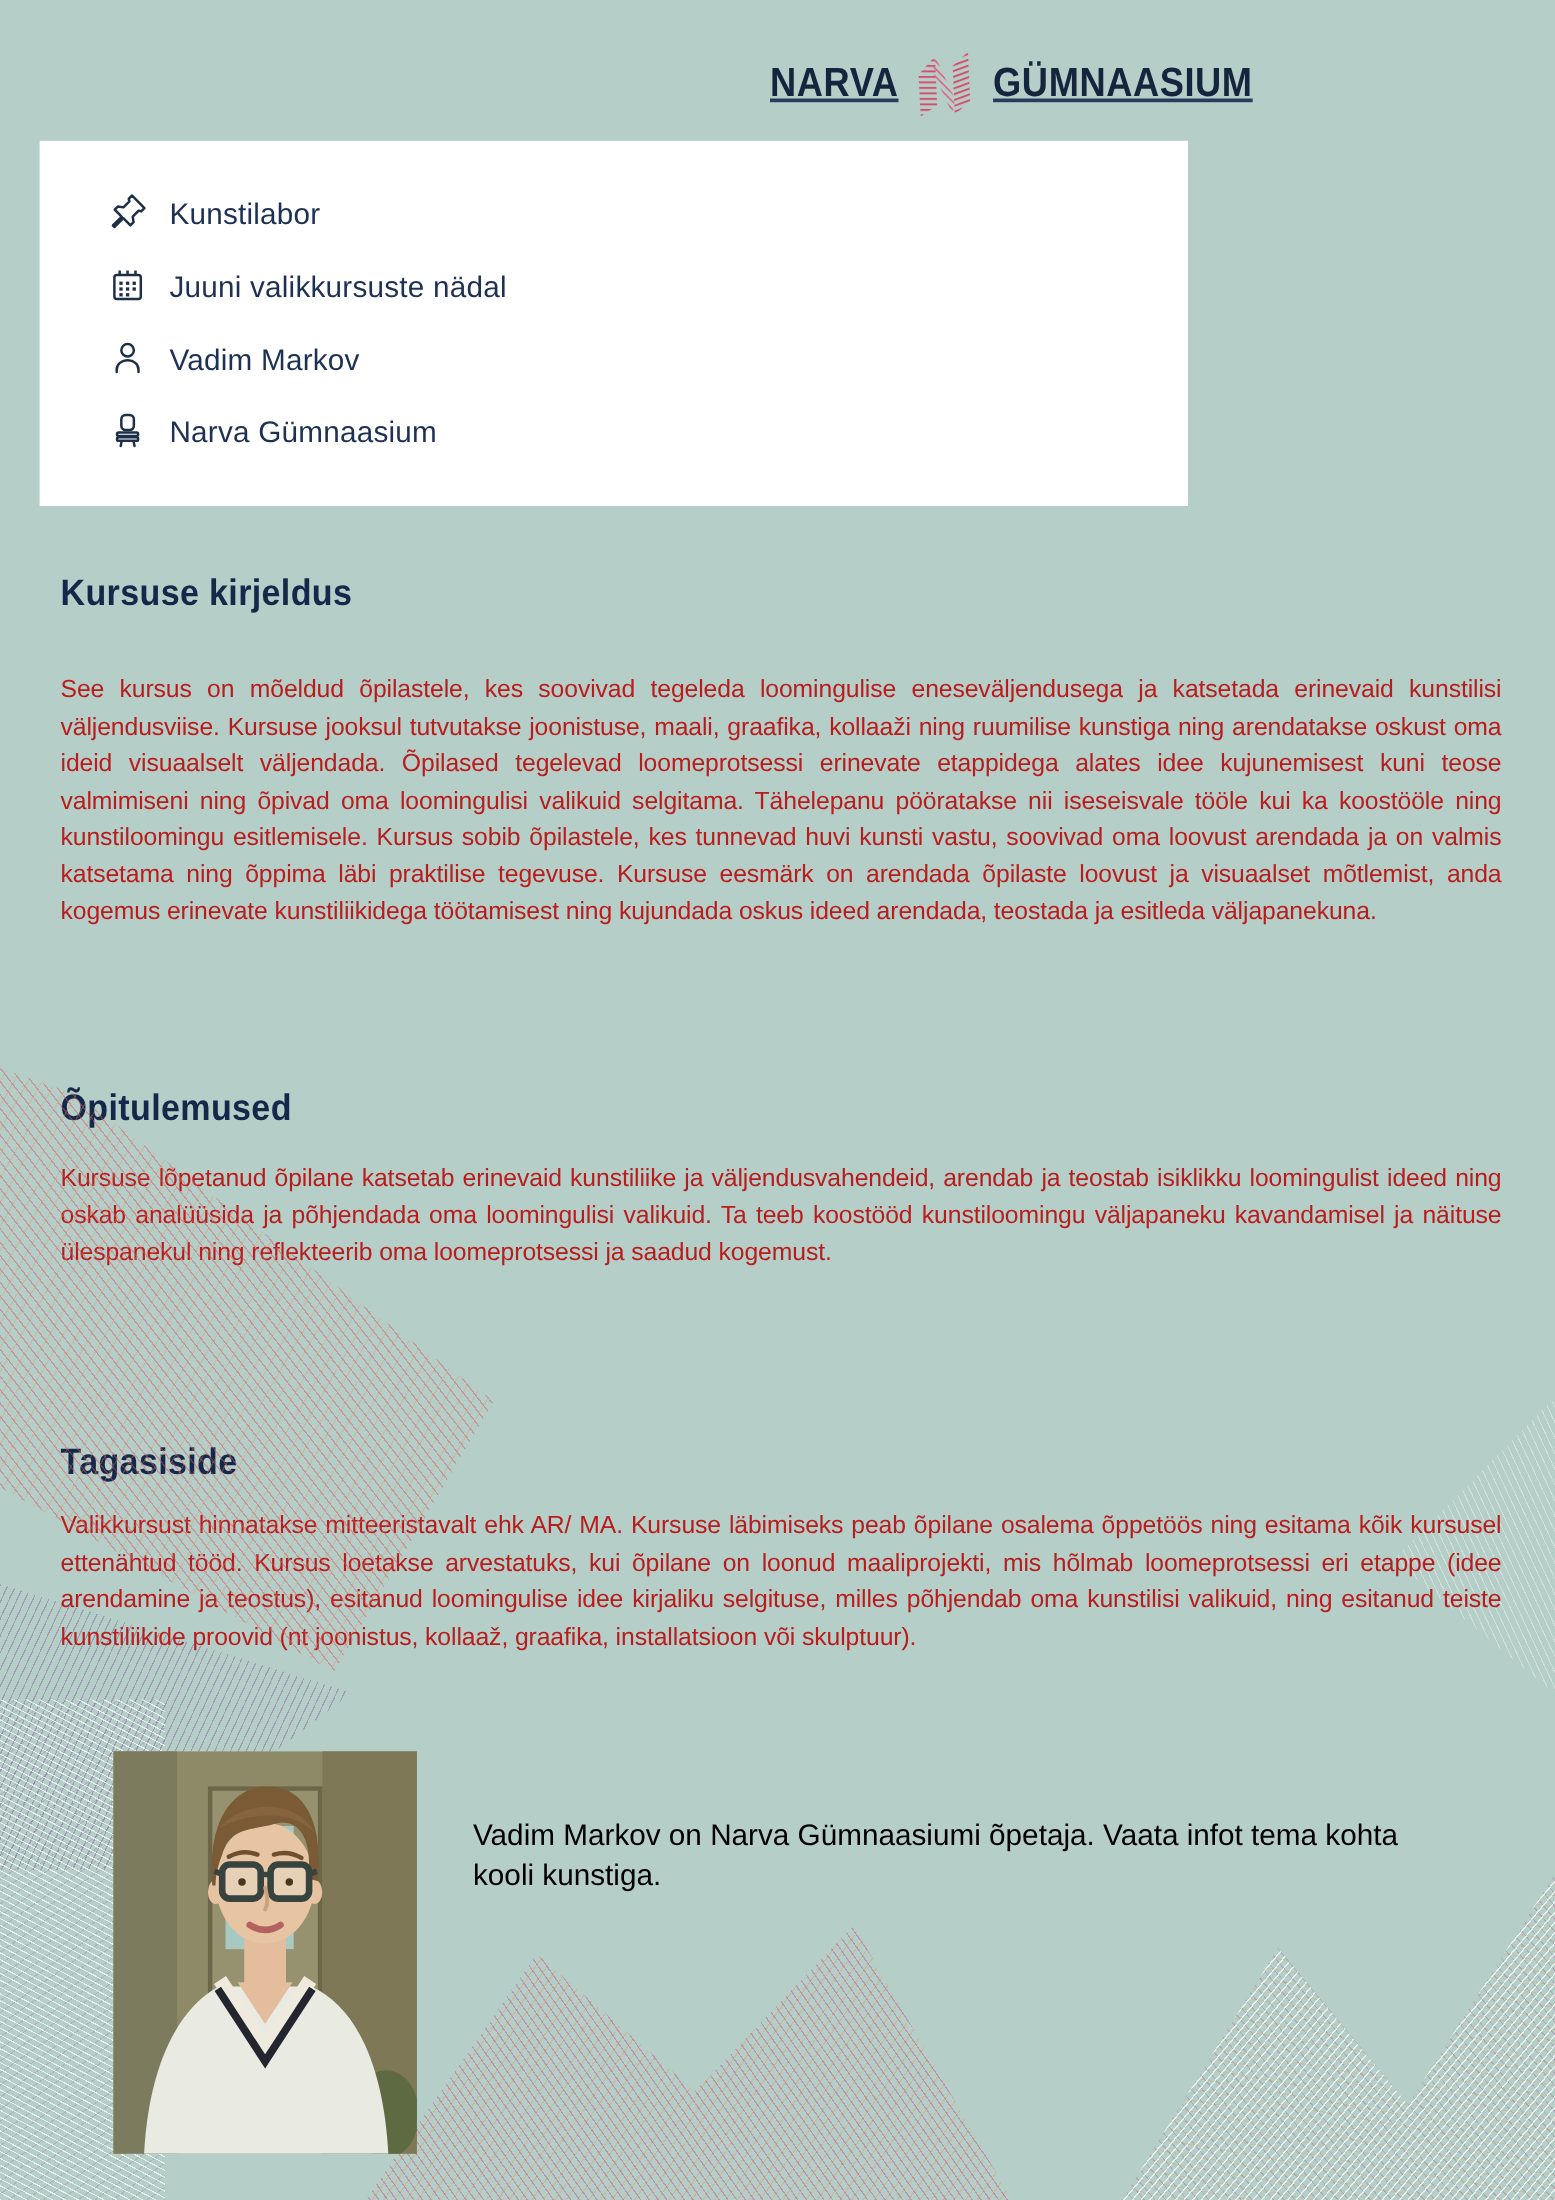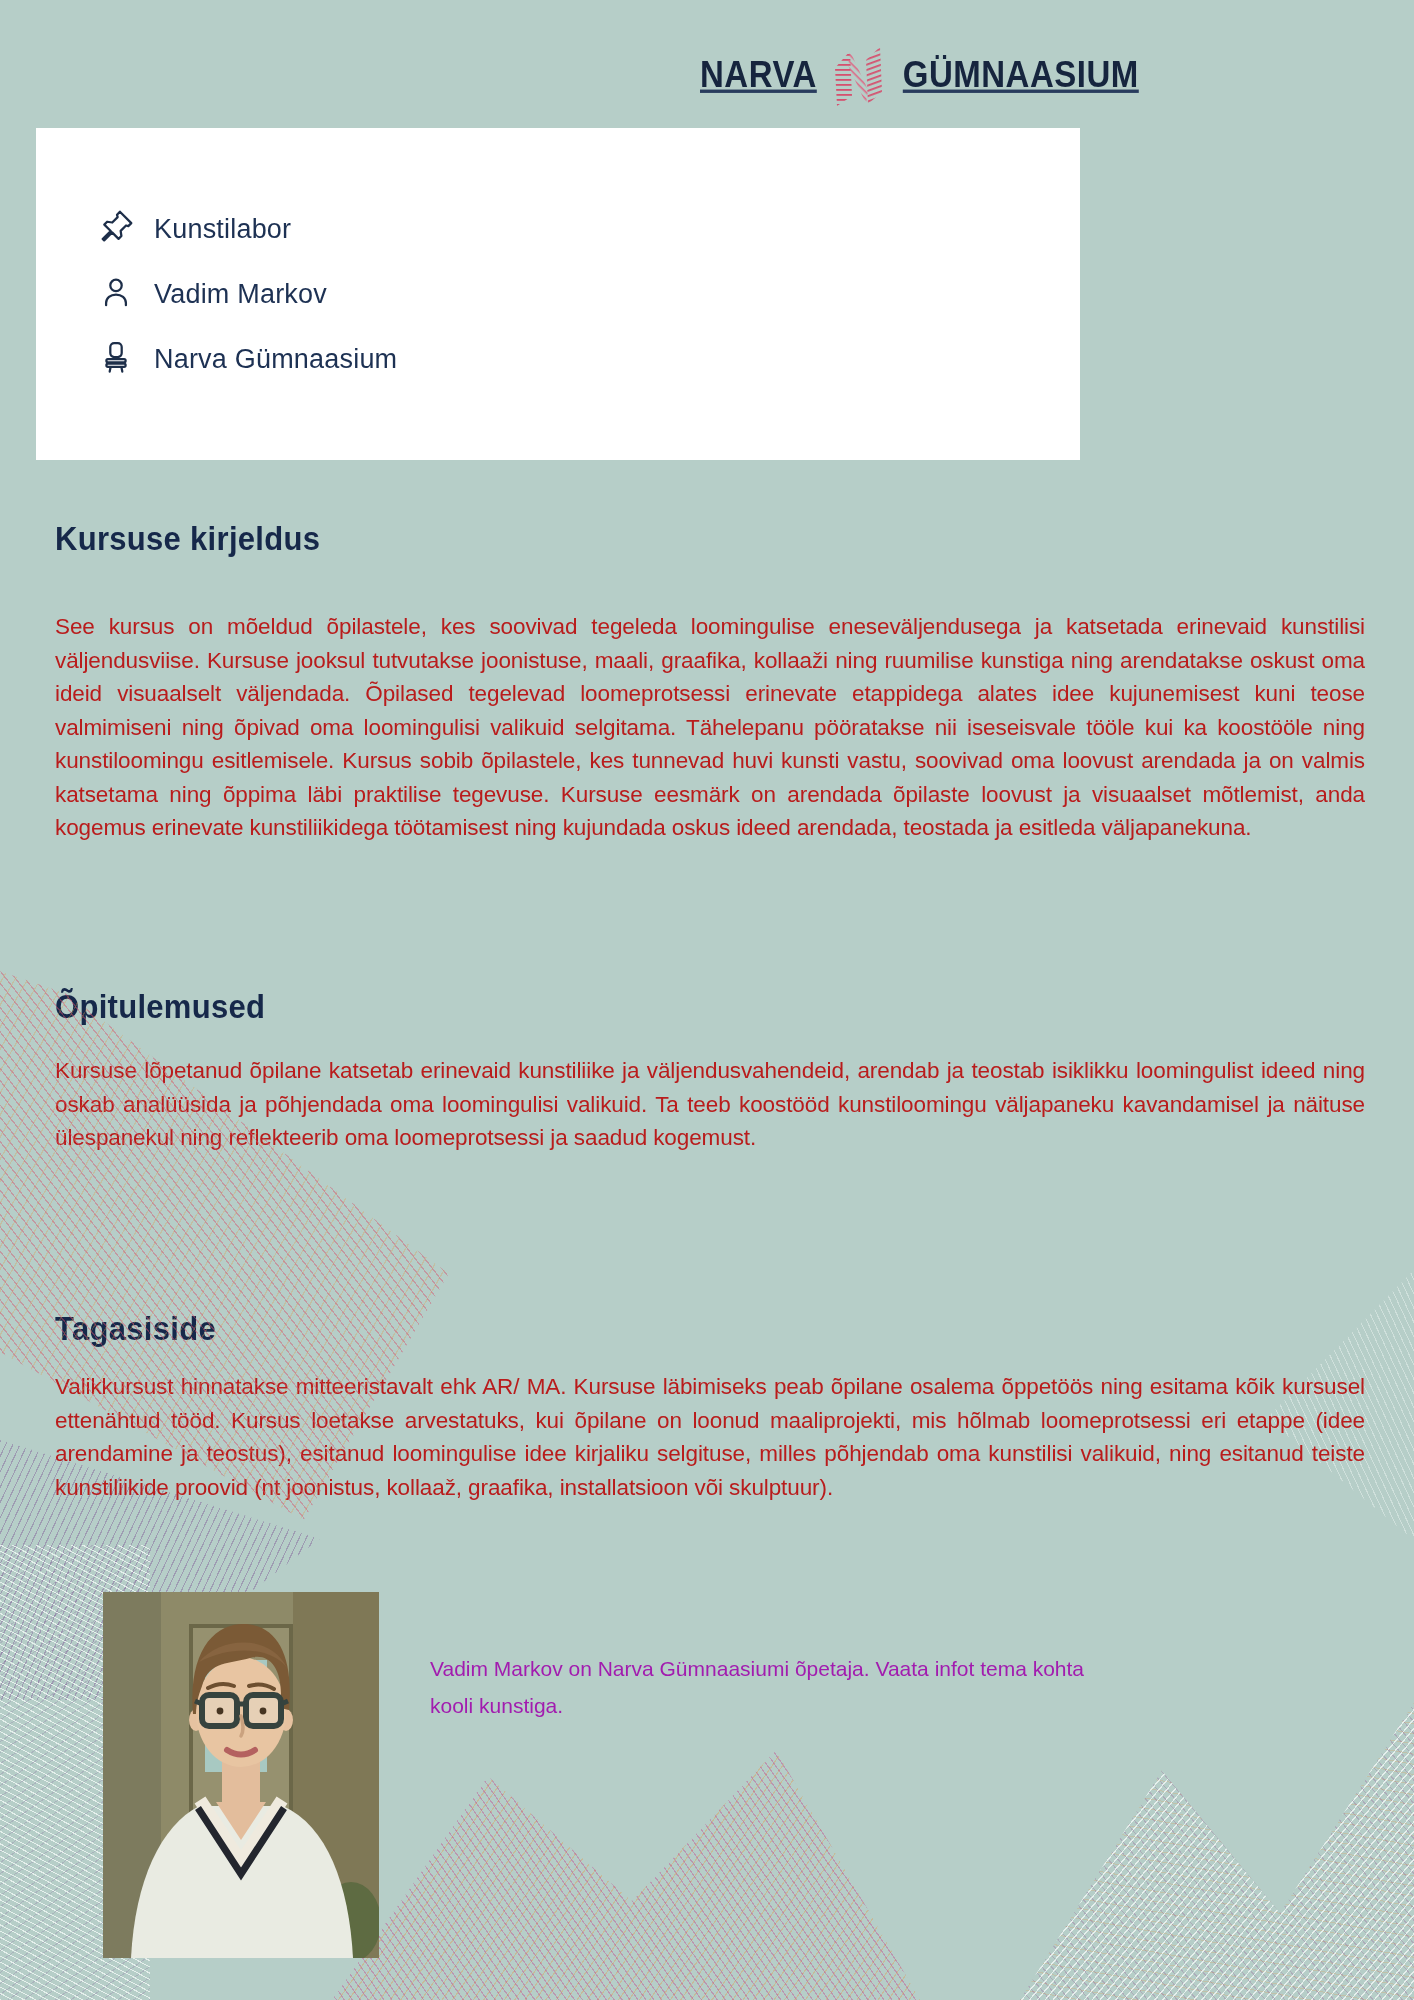--- a/index.html
+++ b/index.html
@@ -37,21 +37,21 @@
     font-size:22.5px; line-height:33.5px; color:#b91c1c;
     text-align:justify; letter-spacing:-0.1px;
   }
   #h1 { top:520px; } #p1 { top:610px; }
   #h2 { top:988px; } #p2 { top:1054px; }
   #h3 { top:1310px; } #p3 { top:1370px; }
   
   .teacher-photo { position:absolute; left:103px; top:1592px; width:276px; height:366px; z-index:2; }
   .teacher-caption {
     position:absolute; left:430px; top:1650px; width:960px;
-    font-size:21px; line-height:37px; color:#a21caf; z-index:2;
+    font-size:27px; line-height:37px; color:#000000; z-index:2;
   }
   
   .deco { position:absolute; pointer-events:none; }
   #deco-left-fan {
     left:0; top:960px; width:660px; height:560px; z-index:3; opacity:.85;
     background:
       repeating-linear-gradient(52deg, rgba(213,80,111,.50) 0 1.2px, transparent 1.2px 7.5px),
       repeating-linear-gradient(120deg, rgba(224,154,78,.35) 0 1.2px, transparent 1.2px 11px);
     clip-path:polygon(0 2%, 10% 6%, 68% 56%, 46% 100%, 0 70%);
   }
@@ -126,20 +126,39 @@
     <div class="info-row">
       <span>
         <svg width="36" height="36" viewBox="0 0 24 24">
           <path d="M14.6 1.8l7.6 7.6-2 2-1.5-.4-3.6 3.6.5 3.4-1.9 1.9-4.3-4.3-5.3 5.3-1-.9 5.4-5.3-4.3-4.3 1.9-1.9 3.4.5 3.6-3.6-.4-1.5z" fill="none" stroke="#1d2e49" stroke-width="1.5" stroke-linejoin="round"></path>
         </svg>
       </span>
       <span class="info-label">Kunstilabor</span>
     </div>
     <div class="info-row">
       <span>
+        <svg width="36" height="36" viewBox="0 0 24 24" fill="none" stroke="#1d2e49" stroke-width="1.5">
+          <rect x="4" y="6" width="16" height="14.5" rx="1.5"></rect>
+          <path d="M7.2 6V3.2M12 6V3.2M16.8 6V3.2"></path>
+          <g fill="#1d2e49" stroke="none">
+            <rect x="7" y="10" width="2" height="2"></rect>
+              <rect x="11" y="10" width="2" height="2"></rect>
+              <rect x="15" y="10" width="2" height="2"></rect>
+            <rect x="7" y="13.5" width="2" height="2"></rect>
+              <rect x="11" y="13.5" width="2" height="2"></rect>
+              <rect x="15" y="13.5" width="2" height="2"></rect>
+            <rect x="7" y="17" width="2" height="2"></rect>
+              <rect x="11" y="17" width="2" height="2"></rect>
+          </g>
+        </svg>
+      </span>
+      <span class="info-label">Juuni valikkursuste nädal</span>
+    </div>
+    <div class="info-row">
+      <span>
         <svg width="36" height="36" viewBox="0 0 24 24" fill="none" stroke="#1d2e49" stroke-width="1.5" stroke-linecap="round">
           <circle cx="12" cy="7.6" r="3.8"></circle>
           <path d="M5.4 20.8v-1.4c0-3.5 2.9-5.7 6.6-5.7s6.6 2.2 6.6 5.7v1.4"></path>
         </svg>
       </span>
       <span class="info-label">Vadim Markov</span>
     </div>
     <div class="info-row">
       <span>
         <svg width="36" height="36" viewBox="0 0 24 24" fill="none" stroke="#1d2e49" stroke-width="1.5" stroke-linecap="round">

